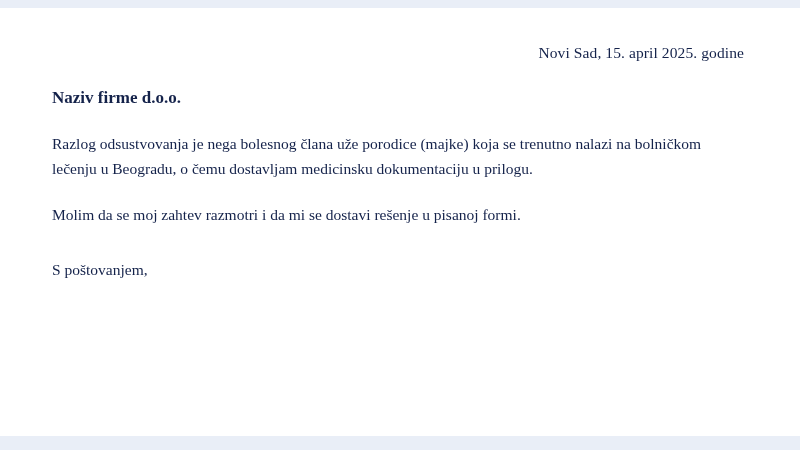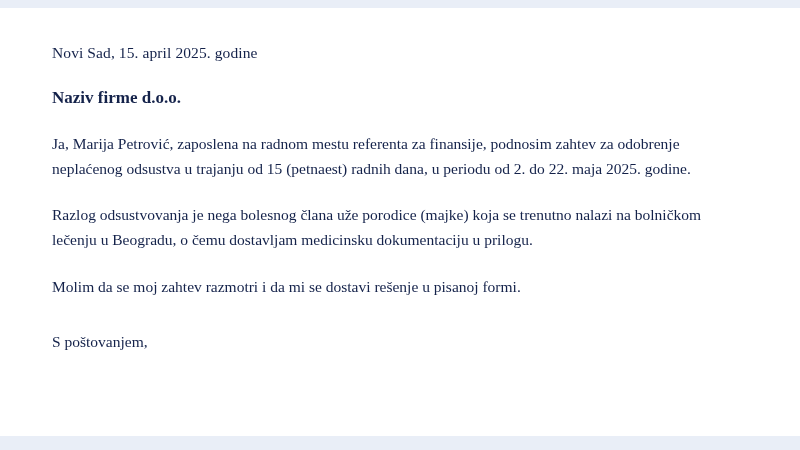--- a/index.html
+++ b/index.html
@@ -17,20 +17,21 @@
     position: absolute;
     left: 0;
     top: 8px;
     width: 800px;
     height: 428px;
     background: #ffffff;
     box-sizing: border-box;
     padding: 28px 52px 20px 52px;
   }
   .date-line {
+    text-align: right;
     font-size: 15.5px;
     color: #14224a;
     margin: 8px 4px 0 0;
     letter-spacing: 0.1px;
   }
   .recipient {
     margin-top: 24px;
     color: #14224a;
     font-size: 17px;
     line-height: 1.42;
@@ -65,19 +66,18 @@
 
 <div class="page">
 
   <div class="date-line">Novi Sad, 15. april 2025. godine</div>
 
   <div class="recipient">
     <div class="company">Naziv firme d.o.o.</div>
   </div>
 
 
-  <div class="body-par">Ja, Marija Petrović, zaposlena na radnom mestu referenta za finansije, podnosim zahtev za odobrenje neplaćenog odsustva u trajanju od 15 (petnaest) radnih dana, u periodu od 2. do 22. maja 2025. godine.</div>
   <div class="body-par">Razlog odsustvovanja je nega bolesnog člana uže porodice (majke) koja se trenutno nalazi na bolničkom lečenju u Beogradu, o čemu dostavljam medicinsku dokumentaciju u prilogu.</div>
   <div class="body-par">Molim da se moj zahtev razmotri i da mi se dostavi rešenje u pisanoj formi.</div>
 
   <div class="closing">S poštovanjem,</div>
 
 </div>
 
 </body></html>

